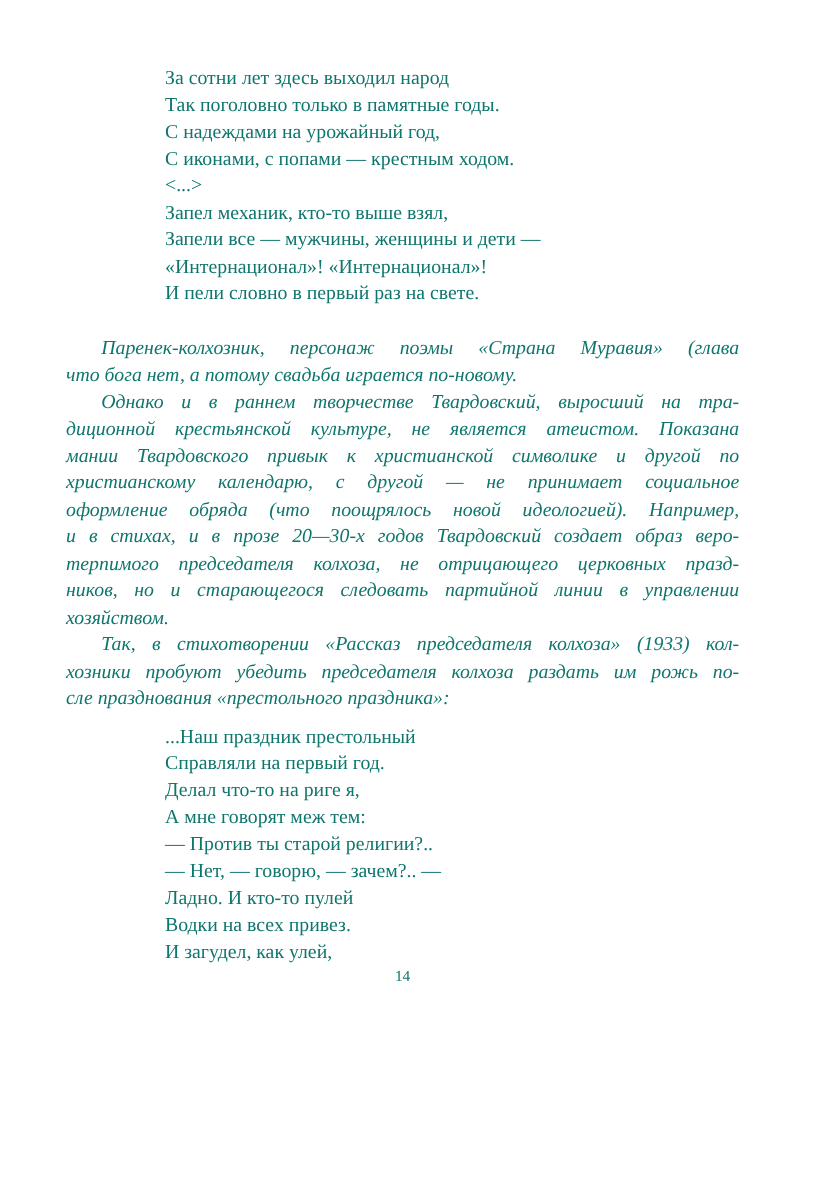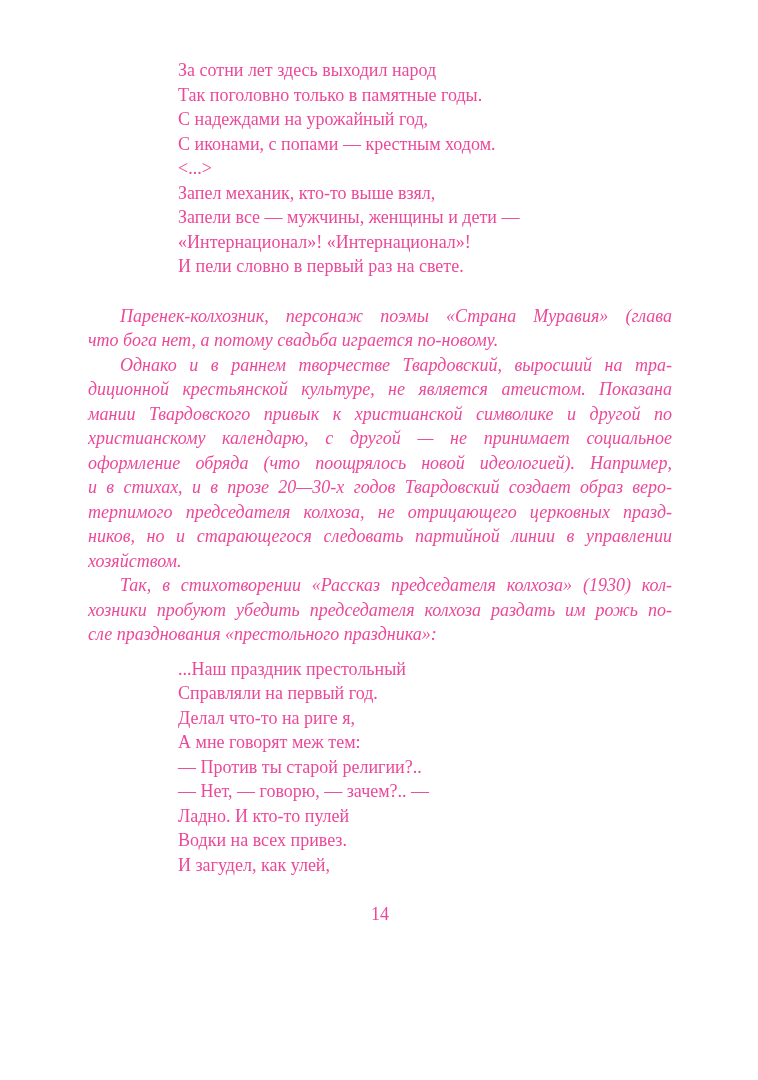--- a/index.html
+++ b/index.html
@@ -2,42 +2,41 @@
 <html><head>
 <meta charset="utf-8">
 <style>
   html, body { margin: 0; padding: 0; background: #ffffff; }
   .page {
     position: relative;
     width: 758px;
     height: 1080px;
     background: #ffffff;
     box-sizing: border-box;
-    padding: 58px 86px 0 88px;
+    padding: 58px 86px 0 60px;
     overflow: hidden;
     font-family: "Liberation Serif", "DejaVu Serif", serif;
     font-size: 18px;
     line-height: 24.5px;
-    color: #ec4899;
+    color: #0f766e;
   }
   .verse { margin-left: 90px; }
   .v-line { text-align: left; white-space: nowrap; }
   .prose { margin-top: 25px; }
   .verse-2 { margin-top: 10px; }
   .p-line {
     text-align: justify;
     text-align-last: justify;
     font-style: italic;
   }
   .p-line.first { padding-left: 32px; }
   .p-line.last { text-align-last: left; }
   .pagenum {
-    margin-top: 25px;
     text-align: center;
-    font-size: 18px;
+    font-size: 14px;
   }
 </style>
 </head>
 <body>
 
 <div class="page">
   <div class="verse verse-1">
       <div class="v-line">За сотни лет здесь выходил народ</div>
       <div class="v-line">Так поголовно только в памятные годы.</div>
       <div class="v-line">С надеждами на урожайный год,</div>
@@ -58,21 +57,21 @@
         <div class="p-line">диционной крестьянской культуре, не является атеистом. Показана</div>
         <div class="p-line">мании Твардовского привык к христианской символике и другой по</div>
         <div class="p-line">христианскому календарю, с другой — не принимает социальное</div>
         <div class="p-line">оформление обряда (что поощрялось новой идеологией). Например,</div>
         <div class="p-line">и в стихах, и в прозе 20—30-х годов Твардовский создает образ веро-</div>
         <div class="p-line">терпимого председателя колхоза, не отрицающего церковных празд-</div>
         <div class="p-line">ников, но и старающегося следовать партийной линии в управлении</div>
         <div class="p-line last">хозяйством.</div>
       </div>
       <div class="para">
-        <div class="p-line first">Так, в стихотворении «Рассказ председателя колхоза» (1930) кол-</div>
+        <div class="p-line first">Так, в стихотворении «Рассказ председателя колхоза» (1933) кол-</div>
         <div class="p-line">хозники пробуют убедить председателя колхоза раздать им рожь по-</div>
         <div class="p-line last">сле празднования «престольного праздника»:</div>
       </div>
     </div>
   <div class="verse verse-2">
       <div class="v-line">...Наш праздник престольный</div>
       <div class="v-line">Справляли на первый год.</div>
       <div class="v-line">Делал что-то на риге я,</div>
       <div class="v-line">А мне говорят меж тем:</div>
       <div class="v-line">— Против ты старой религии?..</div>

